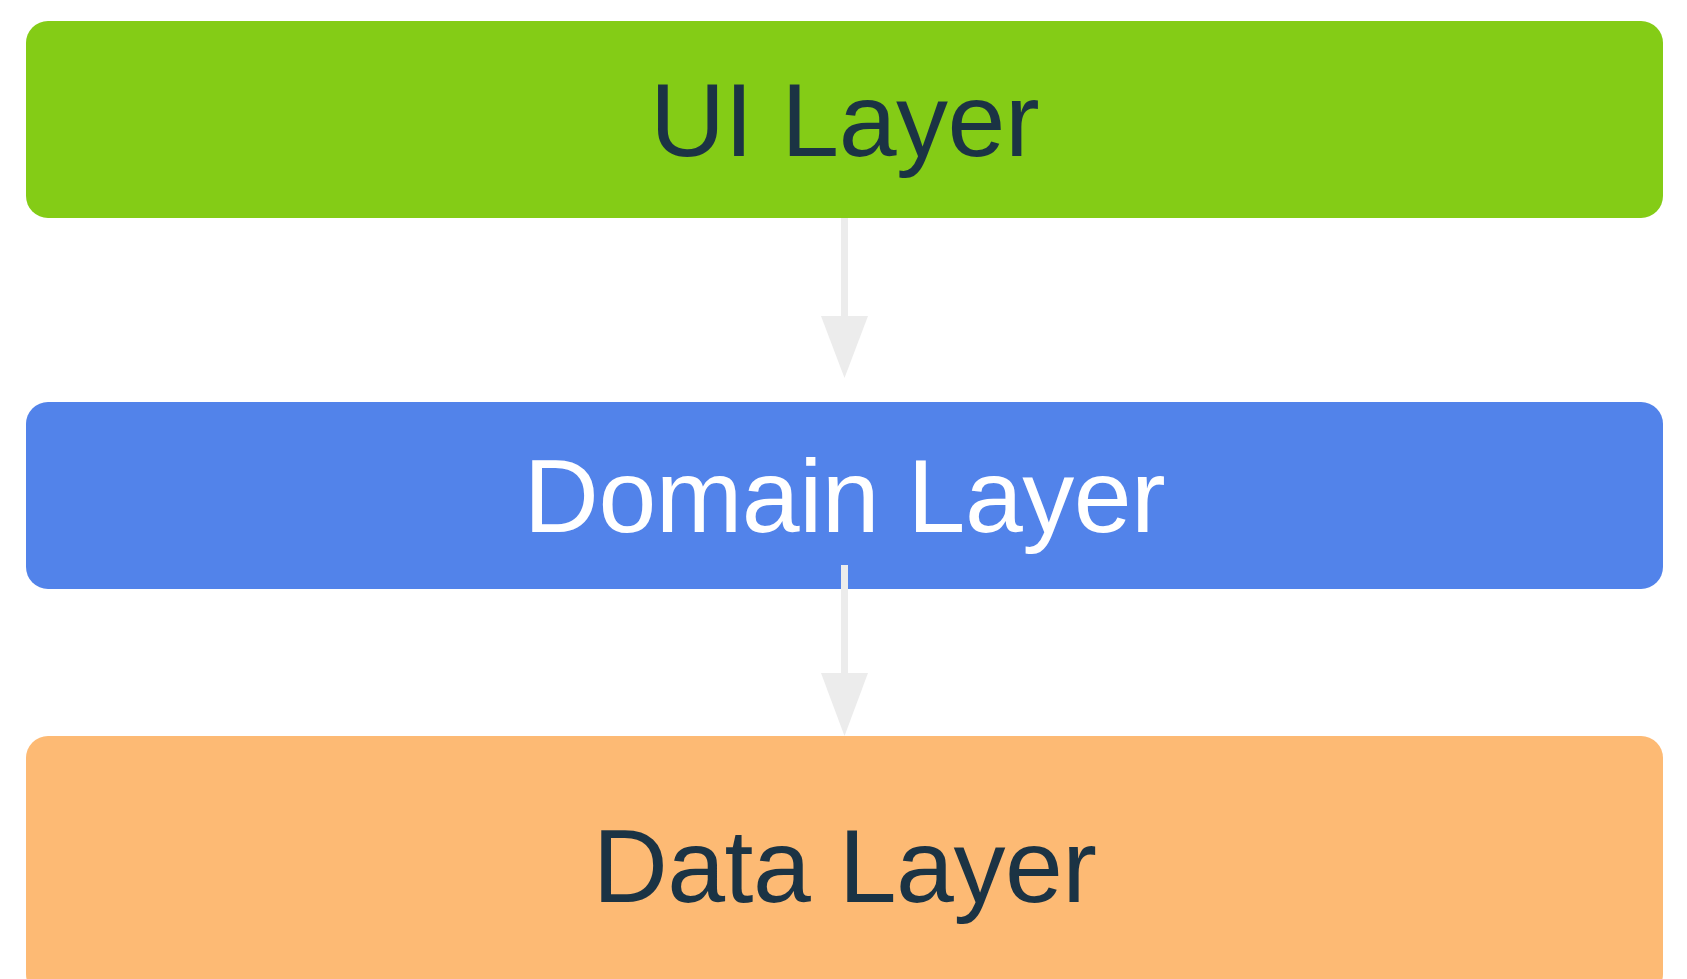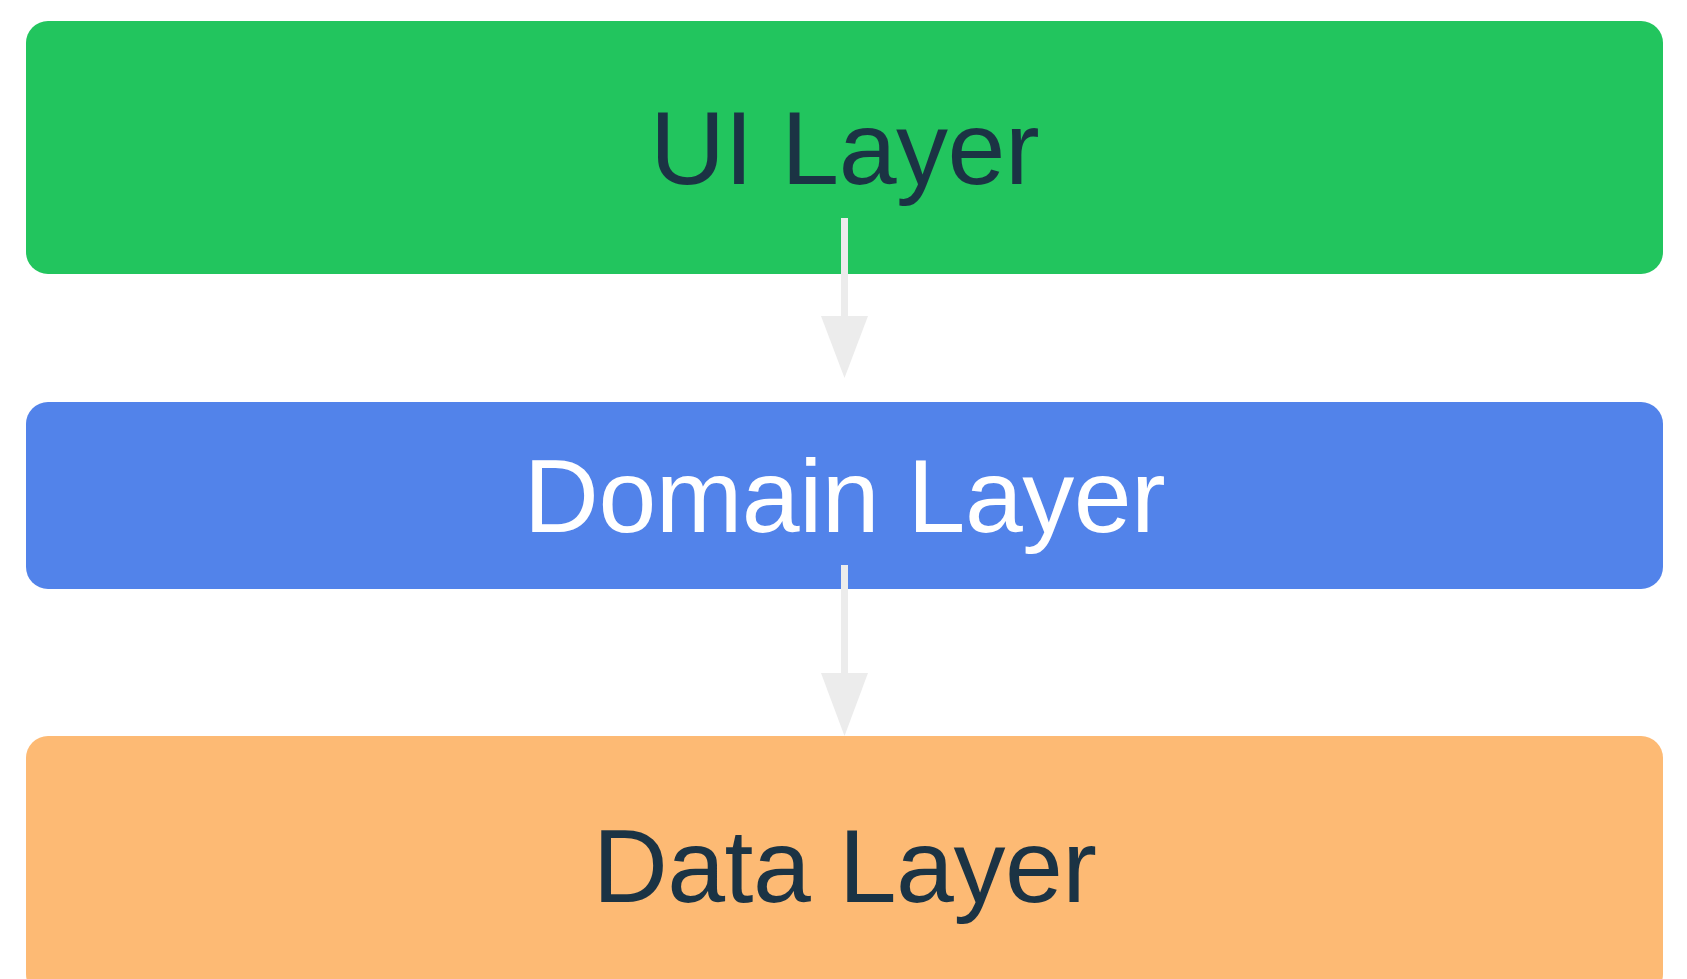--- a/index.html
+++ b/index.html
@@ -33,22 +33,22 @@
     font-family: "Liberation Sans", sans-serif;
     font-weight: 400;
     font-size: 104px;
     line-height: 1;
     letter-spacing: -0.5px;
     white-space: nowrap;
   }
   
   #box-ui {
     top: 21px;
-    height: 253px;
-    background: #22c55e;
+    height: 197px;
+    background: #84cc16;
   }
   #box-ui .layer-label { color: #1b3344; }
 
   
   #box-domain {
     top: 378px;
     height: 187px;
     background: #5283ea;
     margin-top: 24px;
   }

